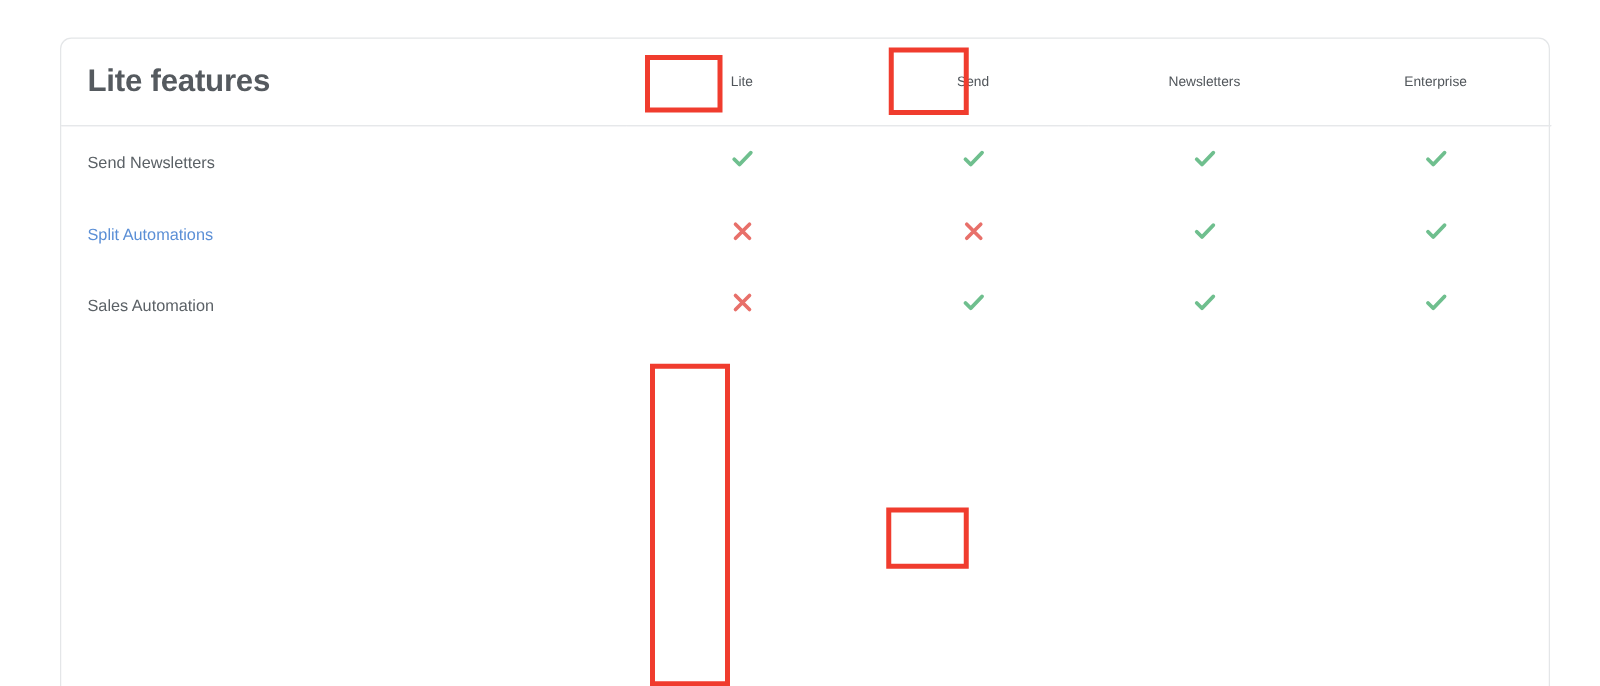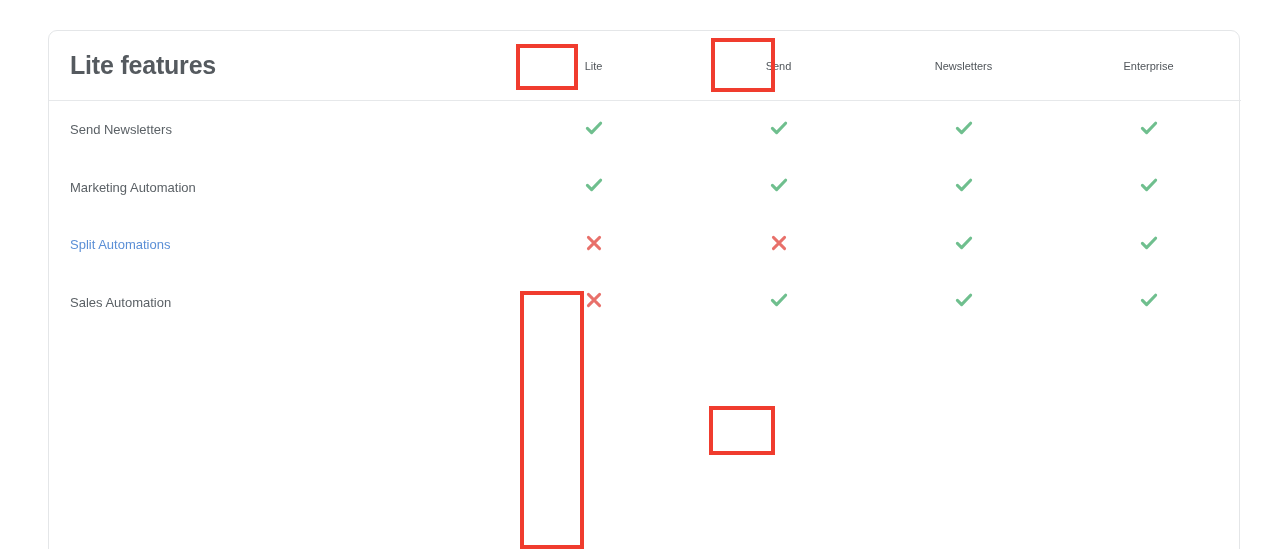--- a/index.html
+++ b/index.html
@@ -182,35 +182,20 @@
                   <path d="M3.4 10.4 L7.6 14.6 L16.6 5.2" fill="none" stroke="#6fbf8e" stroke-width="3.1" stroke-linecap="round" stroke-linejoin="round"></path>
                 </svg></span></td>
             <td class="mark-cell"><span class="mark check"><svg width="20" height="20" viewBox="0 0 20 20" aria-hidden="true">
                   <path d="M3.4 10.4 L7.6 14.6 L16.6 5.2" fill="none" stroke="#6fbf8e" stroke-width="3.1" stroke-linecap="round" stroke-linejoin="round"></path>
                 </svg></span></td>
             <td class="mark-cell"><span class="mark check"><svg width="20" height="20" viewBox="0 0 20 20" aria-hidden="true">
                   <path d="M3.4 10.4 L7.6 14.6 L16.6 5.2" fill="none" stroke="#6fbf8e" stroke-width="3.1" stroke-linecap="round" stroke-linejoin="round"></path>
                 </svg></span></td>
           </tr>
           <tr class="frow">
-            <td class="feature-name">Marketing Automation</td>
-            <td class="mark-cell"><span class="mark check"><svg width="20" height="20" viewBox="0 0 20 20" aria-hidden="true">
-                  <path d="M3.4 10.4 L7.6 14.6 L16.6 5.2" fill="none" stroke="#6fbf8e" stroke-width="3.1" stroke-linecap="round" stroke-linejoin="round"></path>
-                </svg></span></td>
-            <td class="mark-cell"><span class="mark check"><svg width="20" height="20" viewBox="0 0 20 20" aria-hidden="true">
-                  <path d="M3.4 10.4 L7.6 14.6 L16.6 5.2" fill="none" stroke="#6fbf8e" stroke-width="3.1" stroke-linecap="round" stroke-linejoin="round"></path>
-                </svg></span></td>
-            <td class="mark-cell"><span class="mark check"><svg width="20" height="20" viewBox="0 0 20 20" aria-hidden="true">
-                  <path d="M3.4 10.4 L7.6 14.6 L16.6 5.2" fill="none" stroke="#6fbf8e" stroke-width="3.1" stroke-linecap="round" stroke-linejoin="round"></path>
-                </svg></span></td>
-            <td class="mark-cell"><span class="mark check"><svg width="20" height="20" viewBox="0 0 20 20" aria-hidden="true">
-                  <path d="M3.4 10.4 L7.6 14.6 L16.6 5.2" fill="none" stroke="#6fbf8e" stroke-width="3.1" stroke-linecap="round" stroke-linejoin="round"></path>
-                </svg></span></td>
-          </tr>
-          <tr class="frow">
             <td class="feature-name link">Split Automations</td>
             <td class="mark-cell"><span class="mark cross"><svg width="20" height="20" viewBox="0 0 20 20" aria-hidden="true">
                   <path d="M4.4 4.4 L15.6 15.6 M15.6 4.4 L4.4 15.6" fill="none" stroke="#e8706a" stroke-width="2.9" stroke-linecap="round"></path>
                 </svg></span></td>
             <td class="mark-cell"><span class="mark cross"><svg width="20" height="20" viewBox="0 0 20 20" aria-hidden="true">
                   <path d="M4.4 4.4 L15.6 15.6 M15.6 4.4 L4.4 15.6" fill="none" stroke="#e8706a" stroke-width="2.9" stroke-linecap="round"></path>
                 </svg></span></td>
             <td class="mark-cell"><span class="mark check"><svg width="20" height="20" viewBox="0 0 20 20" aria-hidden="true">
                   <path d="M3.4 10.4 L7.6 14.6 L16.6 5.2" fill="none" stroke="#6fbf8e" stroke-width="3.1" stroke-linecap="round" stroke-linejoin="round"></path>
                 </svg></span></td>

